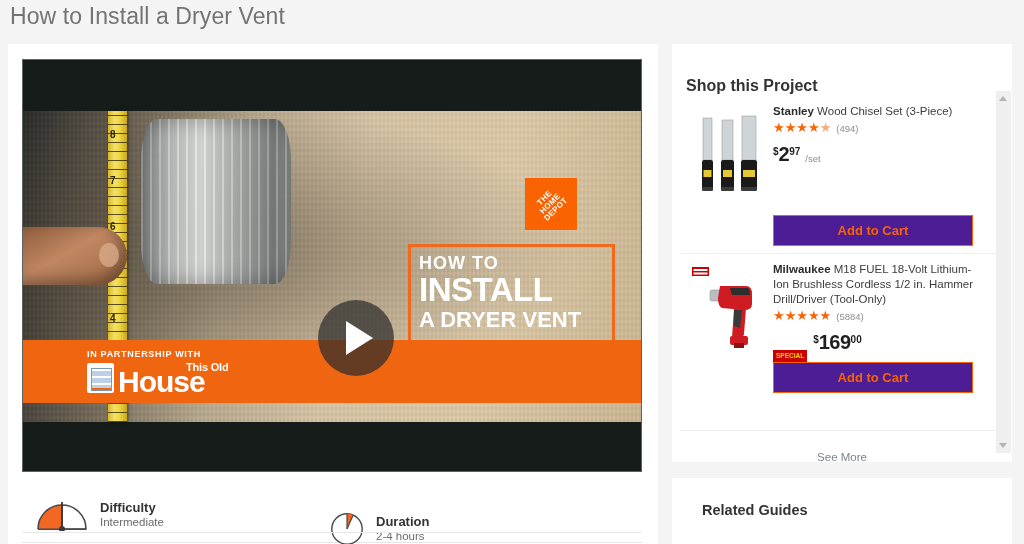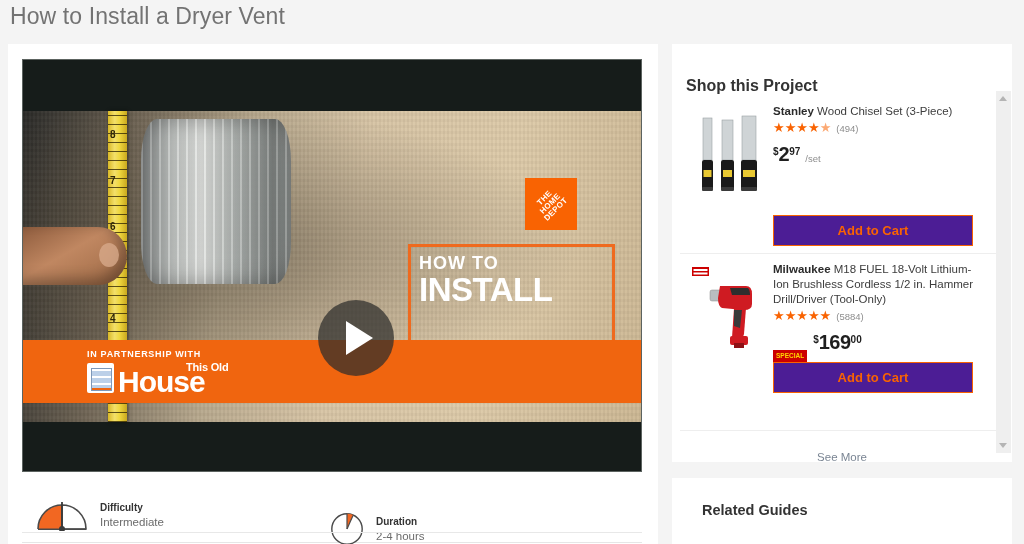--- a/index.html
+++ b/index.html
@@ -169,21 +169,21 @@
   
   .meta-row {
     position: absolute; left: 14px; top: 443px;
     width: 620px; height: 56px;
     border-bottom: 1px solid #e6e6e6;
   }
   .meta-item { position: absolute; display: flex; align-items: center; }
   .meta-item.difficulty { left: 14px; top: 55px; }
   .meta-item.duration   { left: 316px; top: 55px; }
   .meta-text { margin-left: 12px; }
-  .meta-label { font-size: 10px; font-weight: 700; color: #333333; line-height: 15px; }
+  .meta-label { font-size: 13px; font-weight: 700; color: #333333; line-height: 15px; }
   .meta-value { font-size: 11.5px; font-weight: 400; color: #6b6b6b; line-height: 15px; }
   .meta-divider {
     position: absolute; left: 22px; top: 532px; width: 620px;
     border-top: 1px solid #e8e8e8;
   }
 
   
   .shop-card {
     position: absolute; left: 672px; top: 44px;
     width: 340px; height: 418px;
@@ -302,20 +302,21 @@
           <div class="hd-logo-inner">
             <div>THE</div>
             <div>HOME</div>
             <div>DEPOT</div>
           </div>
         </div>
 
         <div class="howto-box">
           <div class="howto-sm">HOW TO</div>
           <div class="howto-lg">INSTALL</div>
+          <div class="howto-md">A DRYER VENT</div>
         </div>
 
         <div class="partner-bar">
           <div class="partner-label">IN PARTNERSHIP WITH</div>
           <div class="toh-icon"></div>
           <div class="toh-house">House</div>
           <div class="toh-this">This Old</div>
         </div>
       </div>
 

